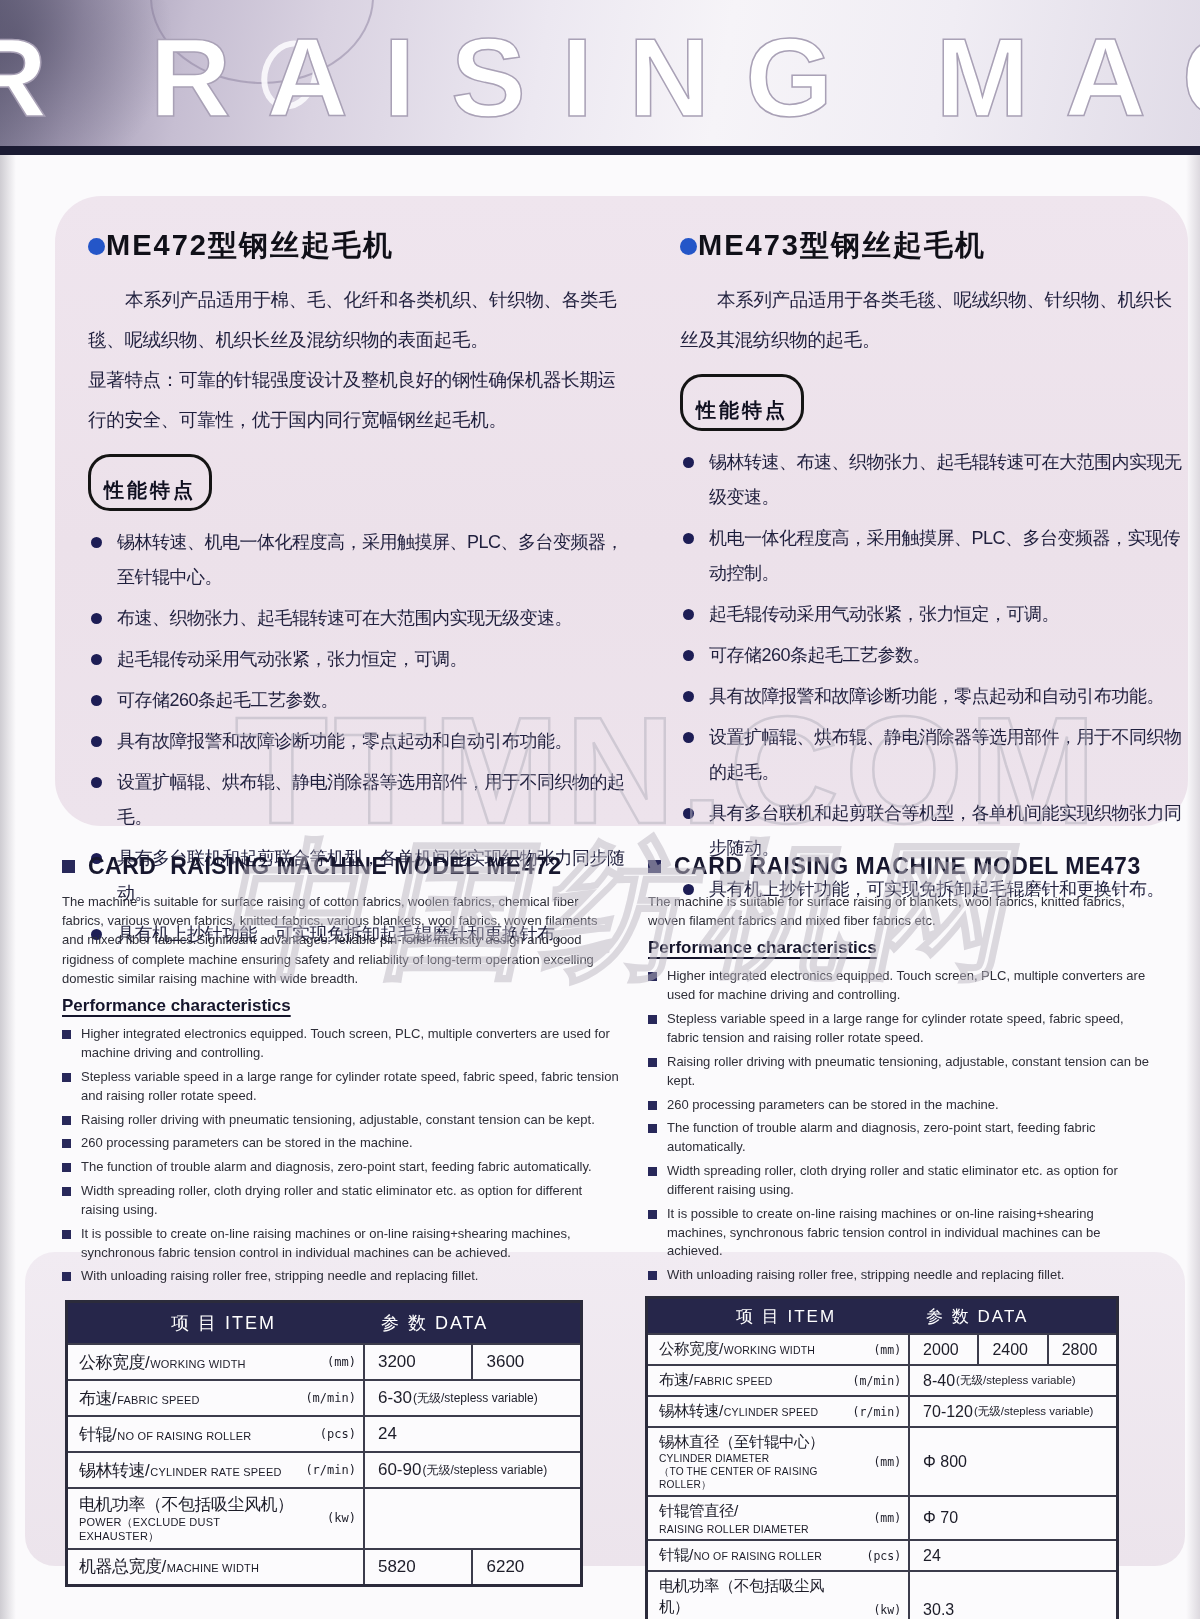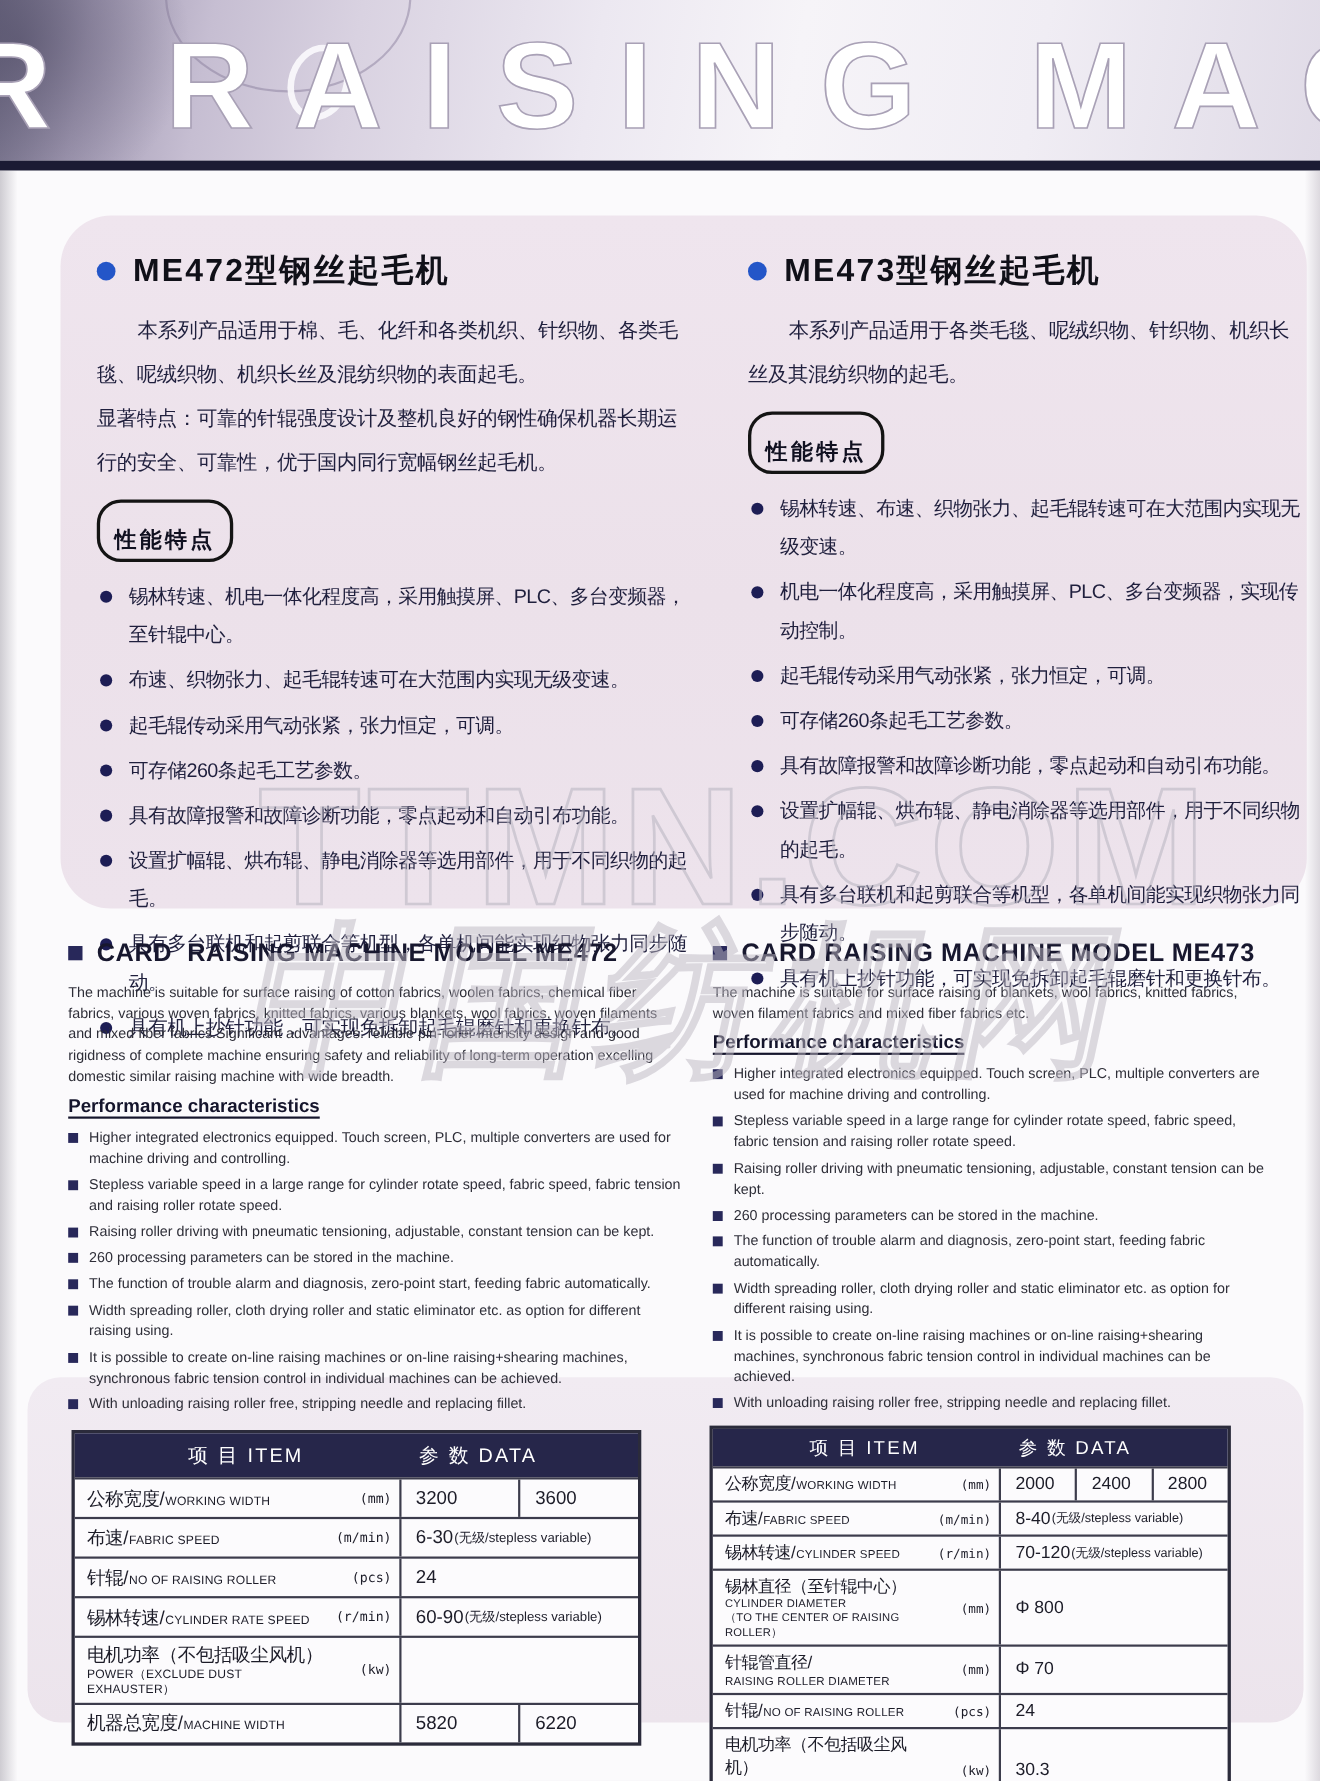--- a/index.html
+++ b/index.html
@@ -32,21 +32,21 @@
     -webkit-text-stroke:2.5px #b7b4c0;opacity:.55;}
   .wm-cn{left:230px;top:812px;font-size:148px;letter-spacing:12px;transform:skewX(-12deg);
     -webkit-text-stroke:2.5px #bcb7c2;opacity:.5;}
 
   
   .top-panel{position:absolute;left:55px;top:196px;width:1133px;height:630px;border-radius:46px;
     background:linear-gradient(180deg,#efe5ee 0%,#ece1ea 55%,#ede3ec 100%);z-index:1;}
   .cncol{position:absolute;top:24px;color:#1f1f3d;}
   .cncol-left{left:33px;width:545px;}
   .cncol-right{left:625px;width:505px;}
-  .cn-title{display:flex;align-items:center;gap:16px;margin-top:6px;}
+  .cn-title{display:flex;align-items:center;gap:1px;margin-top:6px;}
   .cn-title .bdot{width:17px;height:17px;border-radius:50%;background:#2456c8;flex:none;}
   .cn-title .t{font-size:29px;font-weight:bold;letter-spacing:2px;color:#101018;}
   .cn-p{margin:14px 0 0;font-size:18.5px;line-height:40px;text-indent:2em;letter-spacing:-0.3px;}
   .cn-p2{margin:0;font-size:18.5px;line-height:40px;letter-spacing:-0.3px;}
   .badge{display:inline-block;margin:14px 0 8px;border:3px solid #141414;border-radius:22px;
     padding:20px 13px 4px;font-size:20px;font-weight:bold;letter-spacing:3px;color:#101020;background:transparent;}
   .cnlist{list-style:none;margin:6px 0 0;padding:0;}
   .cnli{display:flex;margin:0 0 6px;}
   .cnli .dot{width:11px;height:11px;border-radius:50%;background:#1d1d55;margin:12px 15px 0 3px;flex:none;}
   .cnli .tx{font-size:18px;line-height:35px;letter-spacing:-0.5px;}

